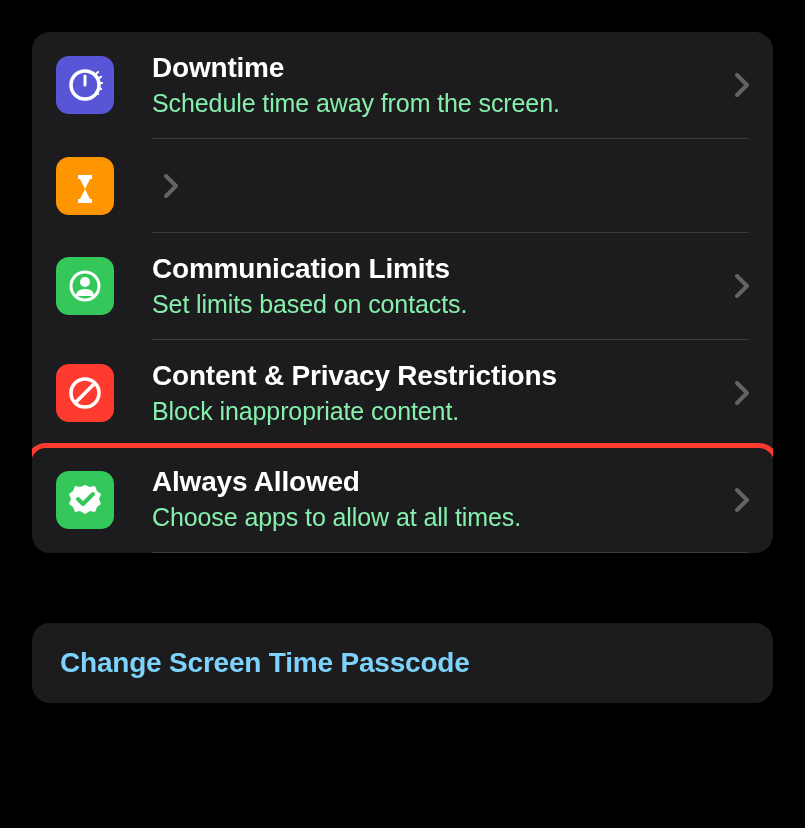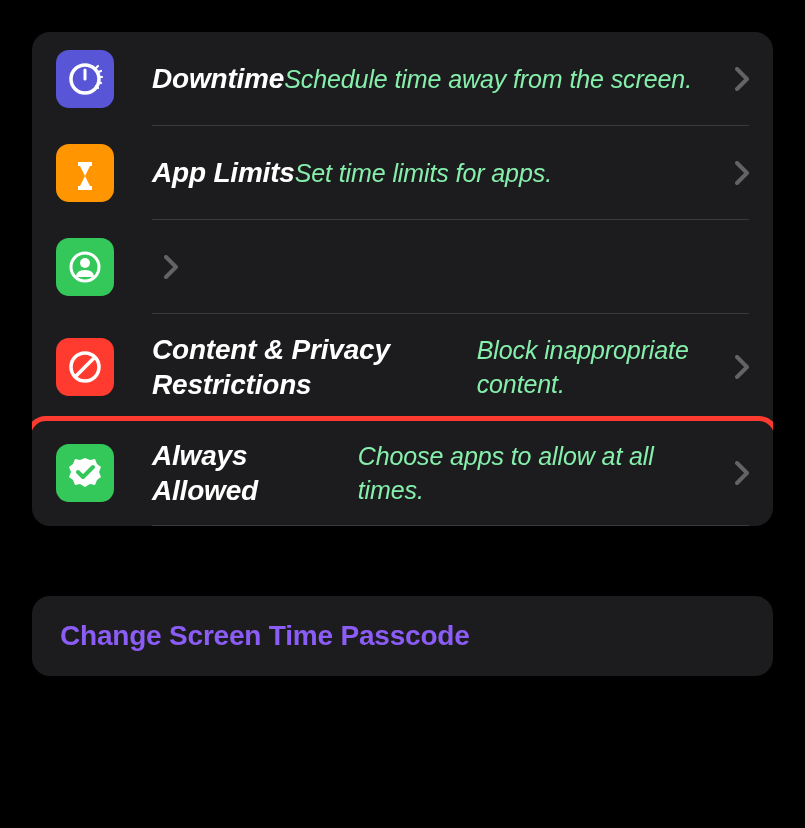--- a/index.html
+++ b/index.html
@@ -50,22 +50,21 @@
       flex-shrink: 0;
       margin-right: 38px;
     }
     .icon-purple { background: #5856d6; }
     .icon-orange { background: #ff9500; }
     .icon-green { background: #34c759; }
     .icon-red { background: #ff3b30; }
     .text-wrap {
       flex: 1;
       display: flex;
-      flex-direction: row;
-      font-style: italic;
+      flex-direction: column;
     }
     .row-title {
       color: #fff;
       font-size: 28px;
       font-weight: 600;
       line-height: 1.25;
       letter-spacing: -0.2px;
     }
     .row-subtitle {
       color: #86efac;
@@ -90,21 +89,21 @@
       height: 116px;
       pointer-events: none;
     }
     .button-group {
       background: #1c1c1e;
       border-radius: 18px;
       margin-top: 70px;
       padding: 24px 28px;
     }
     .button-text {
-      color: #8b5cf6;
+      color: #7dd3fc;
       font-size: 28px;
       font-weight: 600;
       letter-spacing: -0.2px;
     }
     svg { display: block; }
   </style>
 </head>
 <body>
 
 <div class="settings-group">
@@ -137,42 +136,42 @@
     <div class="divider"></div>
   </div>
 
   <div class="settings-row">
     <div class="row-inner">
       <div class="icon-wrap icon-orange">
         <svg width="40" height="40" viewBox="0 0 40 40">
           <path d="M13 9 h14 v4 h-14 Z M15 13 L20 23 L25 13 Z M15 33 L20 23 L25 33 Z M13 33 h14 v4 h-14 Z" fill="#fff"></path>
         </svg>
       </div>
-      <div class="text-wrap">
-        <div class="row-title">App Limits</div>
-        <div class="row-subtitle">Set time limits for apps.</div>
-      </div>
       <div class="chevron">
         <svg width="14" height="24" viewBox="0 0 14 24">
             <path d="M2 2 L12 12 L2 22" fill="none" stroke="currentColor" stroke-width="4" stroke-linecap="round" stroke-linejoin="round"></path>
           </svg>
       </div>
     </div>
     <div class="divider"></div>
   </div>
 
   <div class="settings-row">
     <div class="row-inner">
       <div class="icon-wrap icon-green">
         <svg width="40" height="40" viewBox="0 0 40 40">
           <circle cx="20" cy="20" r="14" fill="none" stroke="#fff" stroke-width="3"></circle>
           <circle cx="20" cy="16" r="5" fill="#fff"></circle>
           <path d="M11 30 Q11 23 20 23 Q29 23 29 30" fill="#fff"></path>
         </svg>
       </div>
+      <div class="text-wrap">
+        <div class="row-title">Communication Limits</div>
+        <div class="row-subtitle">Set limits based on contacts.</div>
+      </div>
       <div class="chevron">
         <svg width="14" height="24" viewBox="0 0 14 24">
             <path d="M2 2 L12 12 L2 22" fill="none" stroke="currentColor" stroke-width="4" stroke-linecap="round" stroke-linejoin="round"></path>
           </svg>
       </div>
     </div>
     <div class="divider"></div>
   </div>
 
   <div class="settings-row">

